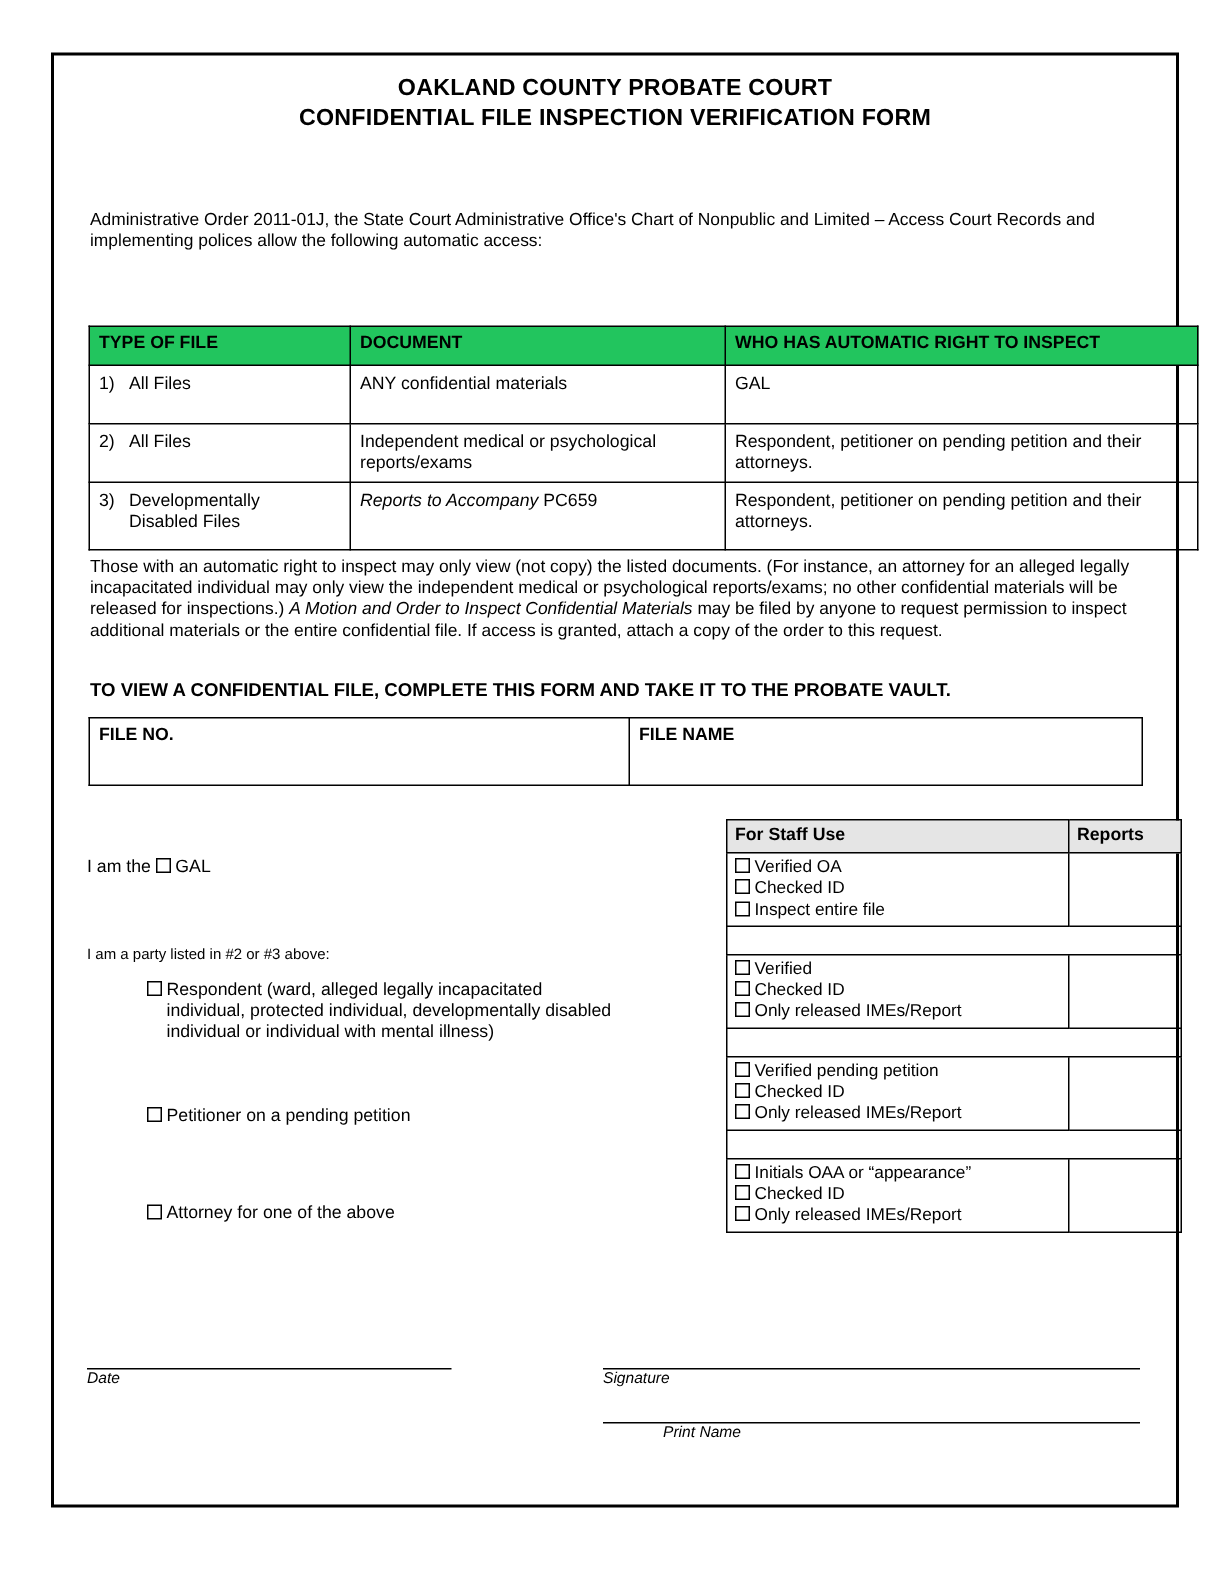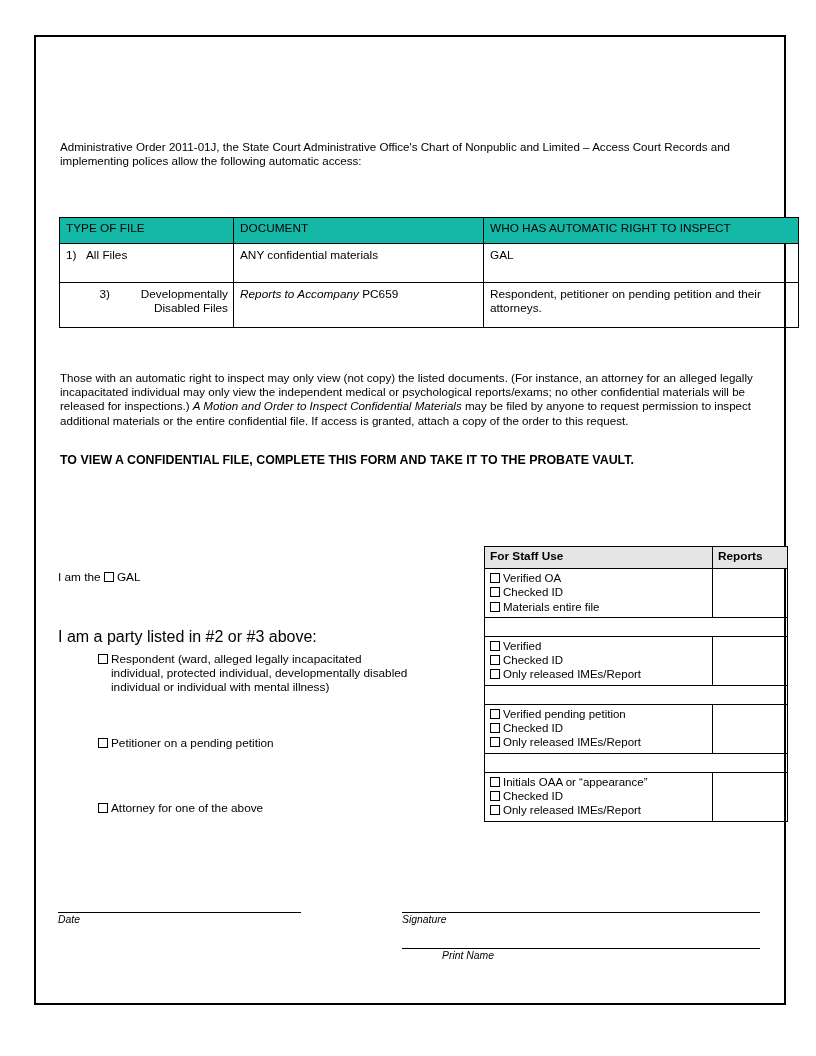--- a/index.html
+++ b/index.html
@@ -73,42 +73,42 @@
   }
   table.access td, table.access th {
     border: 1px solid #000;
     vertical-align: top;
     padding: 4px 5px 4px 6px;
     font-size: 11.8px;
     line-height: 14px;
     text-align: left;
   }
   table.access thead th {
-    background: #14b8a6;
-    font-weight: normal;
+    background: #22c55e;
+    font-weight: bold;
     height: 19px;
     padding-top: 3px;
     padding-bottom: 3px;
   }
   .col-type { width: 162px; }
   .col-doc  { width: 238px; }
   .col-who  { width: 303px; }
 
   .row-num {
     display: inline-block;
     width: 20px;
     vertical-align: top;
   }
   .row-label {
     display: inline-block;
     vertical-align: top;
     width: 118px;
   }
   td.type-cell { height: 30px; }
-  td.type-cell.tall { height: 36px; text-align: right; }
+  td.type-cell.tall { height: 36px; }
   .italic { font-style: italic; }
 
   
   .post-table {
     position: absolute;
     left: 26px;
     top: 336px;
     width: 714px;
   }
   .post-table p { margin: 0; }
@@ -148,21 +148,21 @@
     left: 24px;
     top: 535px;
     font-size: 11.8px;
     line-height: 15px;
     white-space: nowrap;
   }
   .decl-party {
     position: absolute;
     left: 24px;
     top: 594px;
-    font-size: 16px;
+    font-size: 10px;
     line-height: 15px;
     white-space: nowrap;
   }
   .opt {
     position: absolute;
     font-size: 11.8px;
     line-height: 14.2px;
   }
   .opt-respondent { left: 64px; top: 617px; width: 336px; }
   .opt-petitioner { left: 64px; top: 701px; width: 336px; }
@@ -247,20 +247,24 @@
     white-space: nowrap;
   }
 </style>
 </head>
 <body>
 
 <div class="page-border"></div>
 
 <div class="inner">
 
+  <div class="title-block">
+    <div class="title-line">OAKLAND COUNTY PROBATE COURT</div>
+    <div class="title-line">CONFIDENTIAL FILE INSPECTION VERIFICATION FORM</div>
+  </div>
 
   <div class="body-text intro">Administrative Order 2011-01J, the State Court Administrative Office's Chart of Nonpublic and Limited – Access Court Records and implementing polices allow the following automatic access:</div>
 
   <table class="access">
     <thead>
       <tr>
         <th class="col-type">TYPE OF FILE</th>
         <th class="col-doc">DOCUMENT</th>
         <th class="col-who">WHO HAS AUTOMATIC RIGHT TO INSPECT</th>
       </tr>
@@ -269,37 +273,54 @@
       <tr>
         <td class="type-cell">
           <span class="row-num">1)</span><span class="row-label">All Files</span>
         </td>
         <td>
           <span class="italic"></span><span>ANY confidential materials</span>
         </td>
         <td>GAL</td>
       </tr>
       <tr>
+        <td class="type-cell">
+          <span class="row-num">2)</span><span class="row-label">All Files</span>
+        </td>
+        <td>
+          <span class="italic"></span><span>Independent medical or psychological reports/exams</span>
+        </td>
+        <td>Respondent, petitioner on pending petition and their attorneys.</td>
+      </tr>
+      <tr>
         <td class="type-cell tall">
           <span class="row-num">3)</span><span class="row-label">Developmentally Disabled Files</span>
         </td>
         <td>
           <span class="italic">Reports to Accompany</span><span> PC659</span>
         </td>
         <td>Respondent, petitioner on pending petition and their attorneys.</td>
       </tr>
     </tbody>
   </table>
 
   <div class="body-text post-table">
     <p><span>Those with an automatic right to inspect may only view (not copy) the listed documents.  (For instance, an attorney for an alleged legally incapacitated individual may only view the independent medical or psychological reports/exams; no other confidential materials will be released for inspections.)  </span><span class="italic">A Motion and Order to Inspect Confidential Materials</span><span> may be filed by anyone to request permission to inspect additional materials or the entire confidential file.  If access is granted, attach a copy of the order to this request.</span></p>
   </div>
 
   <div class="callout">TO VIEW A CONFIDENTIAL FILE, COMPLETE THIS FORM AND TAKE IT TO THE PROBATE VAULT.</div>
 
+  <table class="filebox">
+    <tbody>
+        <tr>
+      <td class="fb-left"><span>FILE NO.</span></td>
+      <td><span>FILE NAME</span></td>
+    </tr>
+  </tbody>
+    </table>
 
   <div class="decl-iam-the">
     <span>I am the </span><span class="cbx"></span><span>GAL</span>
   </div>
 
   <div class="decl-party">I am a party listed in #2 or #3 above:</div>
 
   <div class="opt opt-respondent">
     <span class="cbx"></span><span class="opt-text">Respondent (ward, alleged legally incapacitated individual, protected individual, developmentally disabled individual or individual with mental illness)</span>
   </div>
@@ -318,21 +339,21 @@
         <th class="col-staff">For Staff Use</th>
         <th class="col-init">Reports</th>
       </tr>
     </thead>
     <tbody>
 
       <tr>
         <td>
           <div class="chk-line"><span class="cbx"></span><span>Verified OA</span></div>
           <div class="chk-line"><span class="cbx"></span><span>Checked ID</span></div>
-          <div class="chk-line"><span class="cbx"></span><span>Materials entire file</span></div>
+          <div class="chk-line"><span class="cbx"></span><span>Inspect entire file</span></div>
         </td>
         <td></td>
       </tr>
       <tr>
         <td class="spacer-cell" colspan="2"></td>
       </tr>
 
       <tr>
         <td>
           <div class="chk-line"><span class="cbx"></span><span>Verified</span></div>

